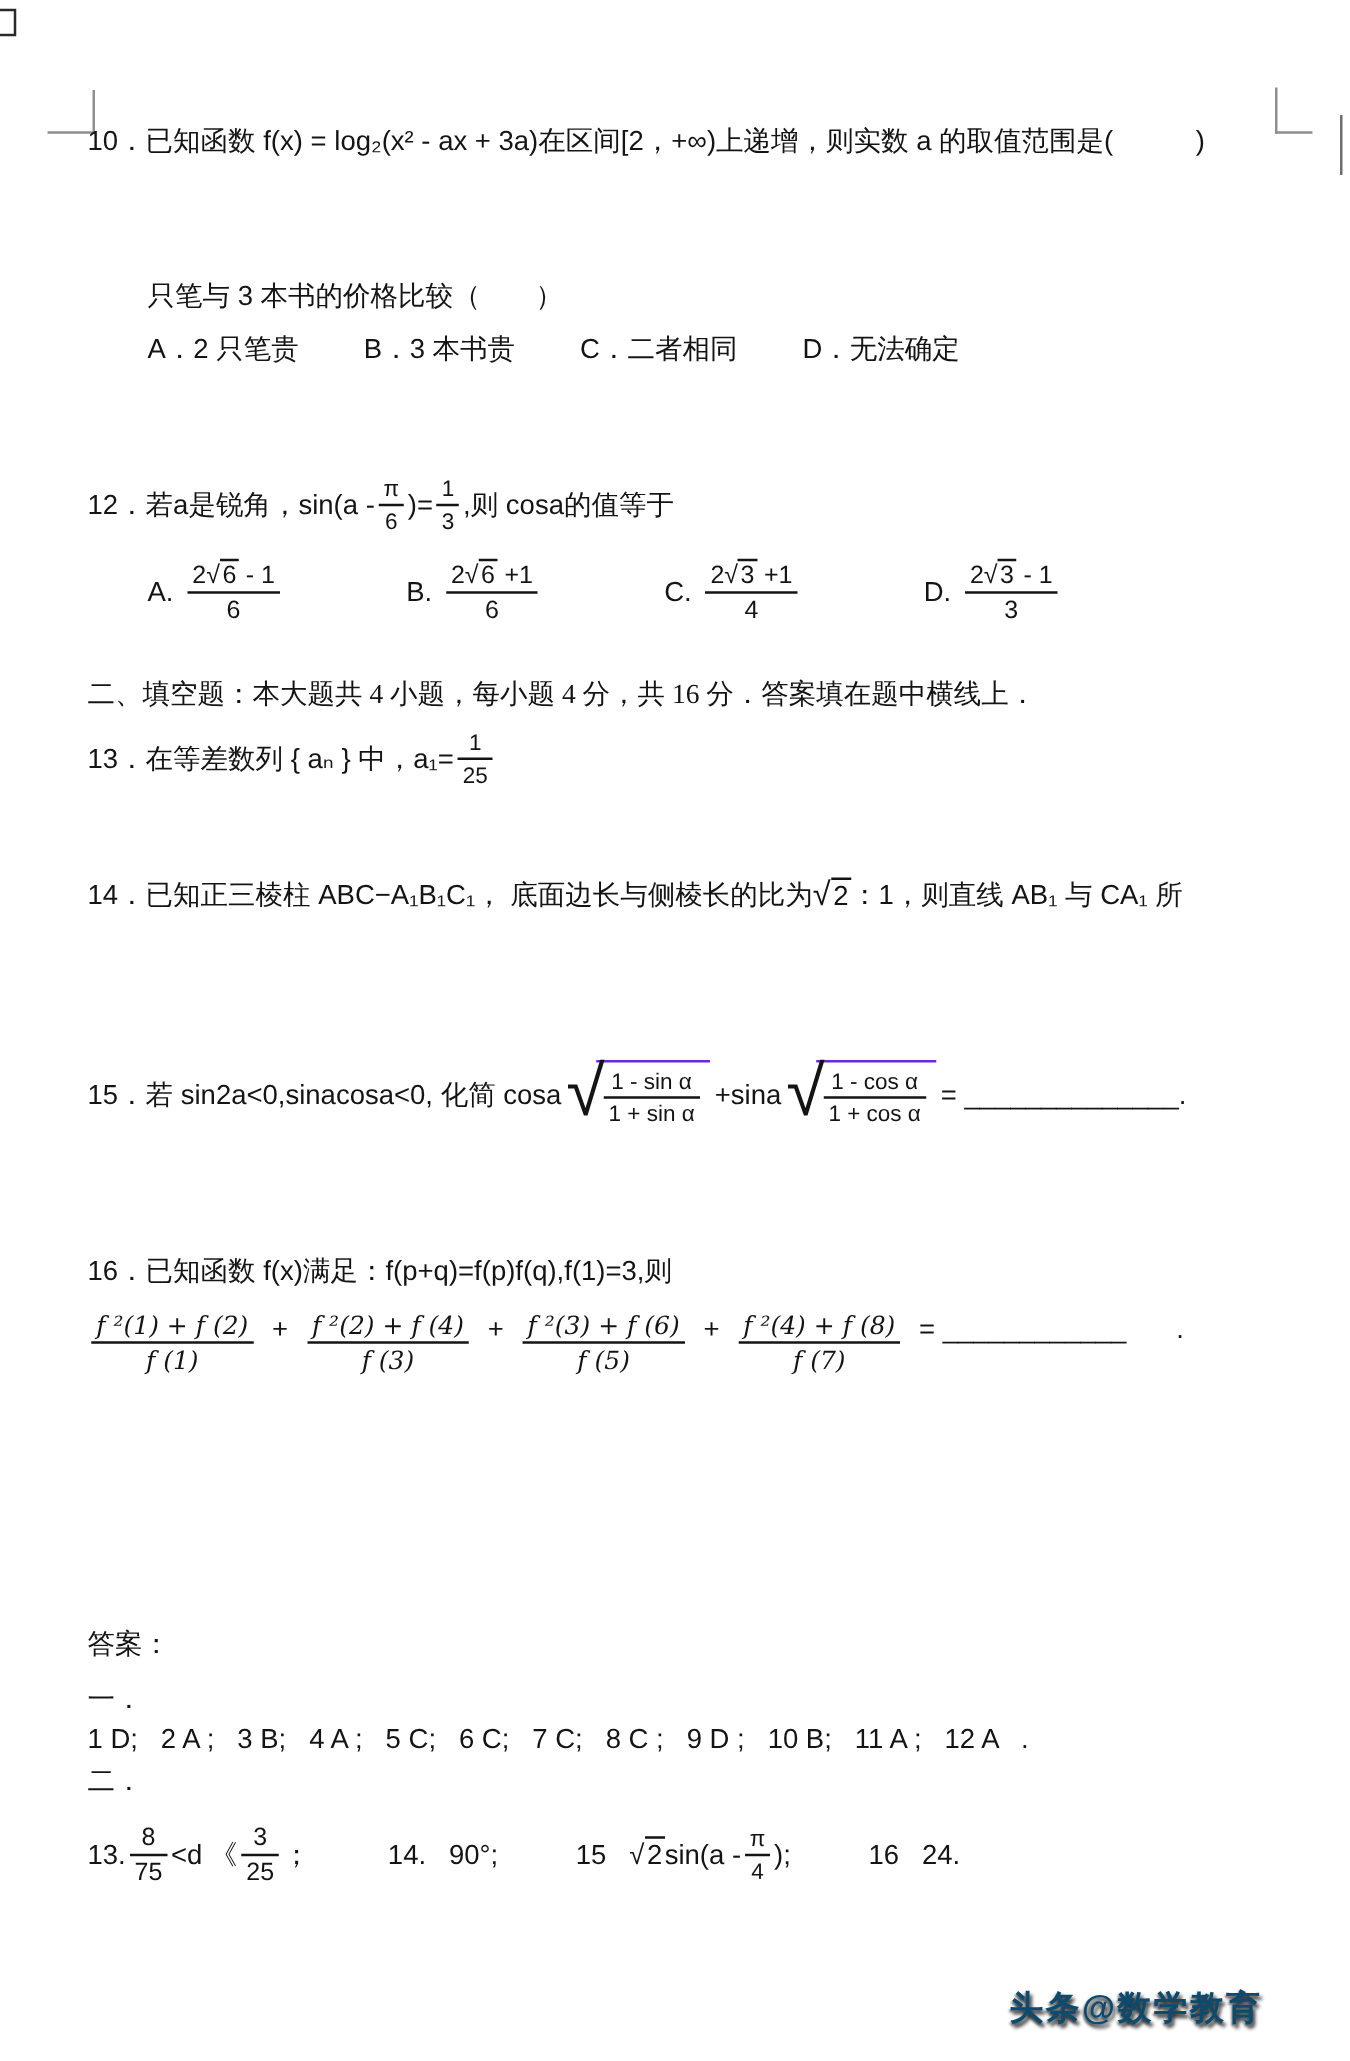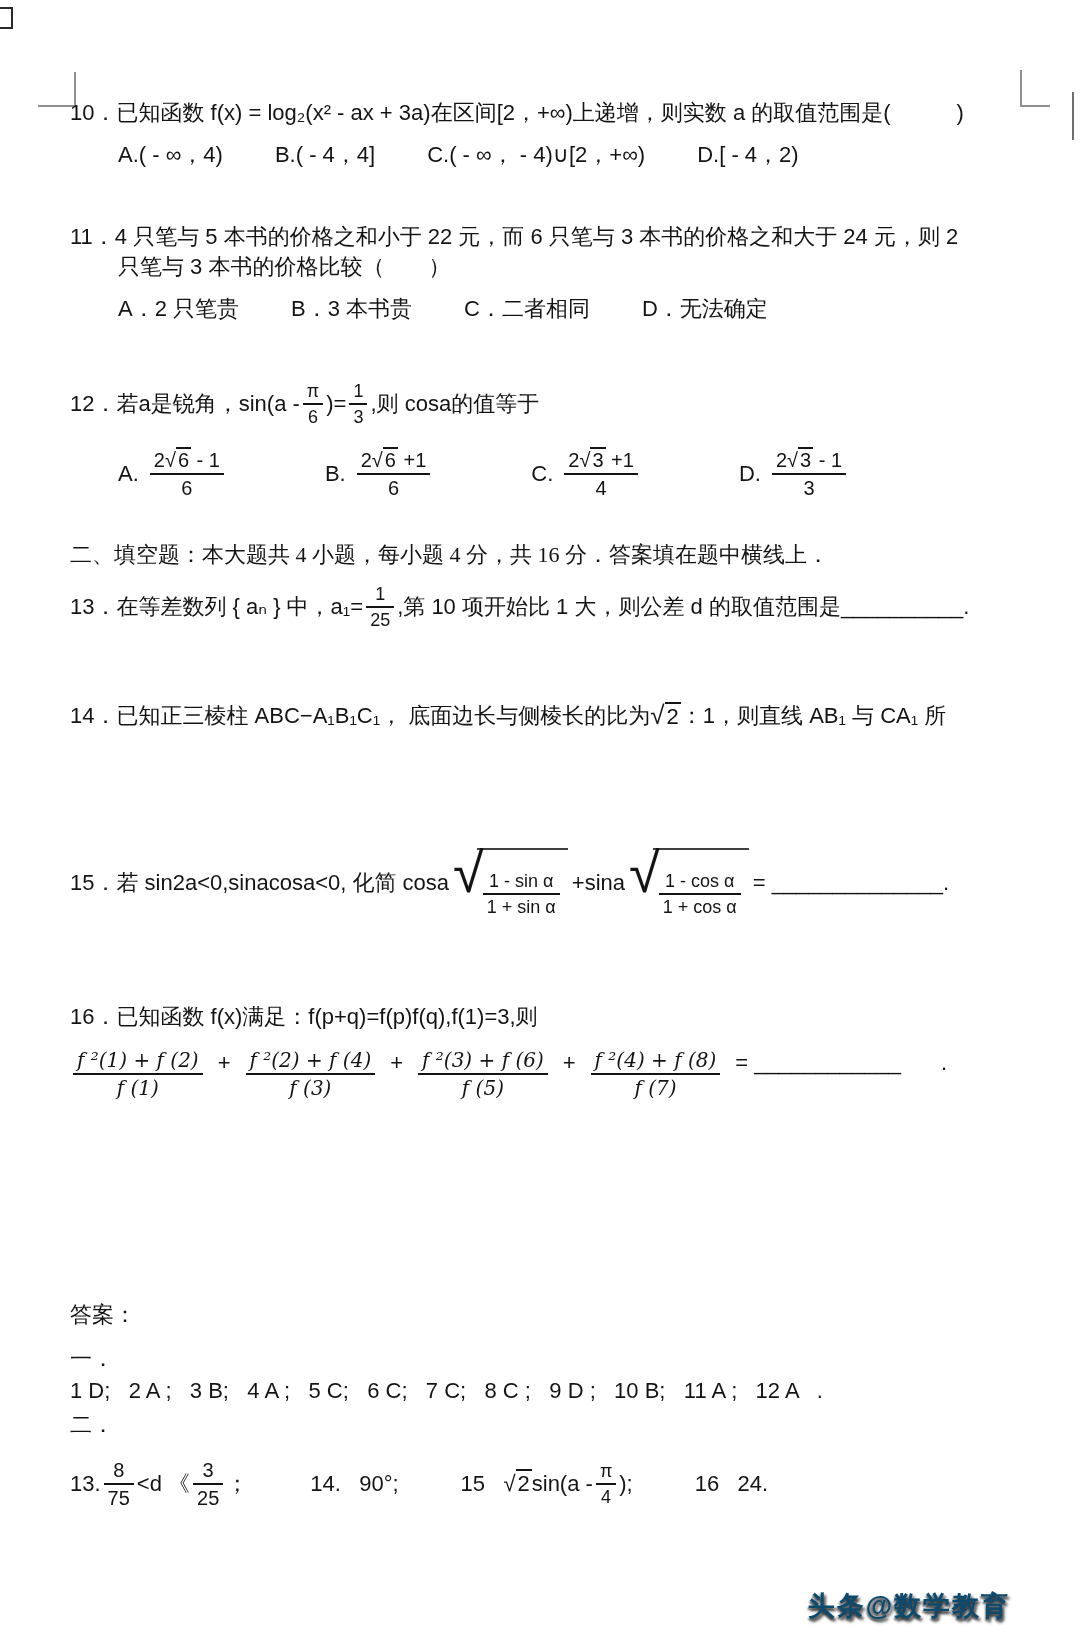--- a/index.html
+++ b/index.html
@@ -34,21 +34,21 @@
 
   
   .sqrt { white-space:nowrap; display:inline-block; vertical-align:baseline; }
   .sqrt .rad { border-top:2px solid #141414; padding:0 2px; }
   .sqrt-big .radsign { font-size:26px; }
 
   
   .rootrow { display:flex; align-items:center; }
   .bigroot { display:inline-flex; align-items:flex-start; margin:0 4px; }
   .bigroot .radsign { font-size:56px; line-height:1; font-weight:100; transform:translateY(-3px); }
-  .bigroot .radicand { border-top:2px solid #404040; margin-left:-7px; padding:20px 8px 0 6px; }
+  .bigroot .radicand { border-top:2px solid #6d28d9; margin-left:-7px; padding:4px 8px 0 6px; }
 
   .fracopt { display:inline-flex; align-items:center; }
   .fracopt .olabel { margin-right:8px; }
 
   
   .q16row { display:flex; align-items:flex-start; gap:12px; margin-top:16px; }
   .mathit { font-style:italic; font-family:"DejaVu Serif","Liberation Serif",serif; }
 
   .ansrow { display:flex; align-items:center; gap:62px; }
   .ansgroup { display:inline-flex; align-items:center; }
@@ -62,30 +62,23 @@
 </head>
 <body>
 
 <div class="abs corner-sq"></div>
 <div class="abs crop-tl"></div>
 <div class="abs crop-tr"></div>
 <div class="abs edge-line"></div>
 
 <section class="abs q" style="top:98px;">
   <div>10．已知函数 f(x) = log₂(x² - ax + 3a)在区间[2，+∞)上递增，则实数 a 的取值范围是(　　　)</div>
-  <div class="opts opts-q10">
-    <span>A.( - ∞，4)</span>
-    <span>B.( - 4，4]</span>
-    <span>C.( - ∞， - 4)∪[2，+∞)</span>
-    <span>D.[ - 4，2)</span>
-  </div>
 </section>
 
 <section class="abs q" style="top:222px;">
-  <div>11．4 只笔与 5 本书的价格之和小于 22 元，而 6 只笔与 3 本书的价格之和大于 24 元，则 2</div>
   <div style="padding-left:48px;">只笔与 3 本书的价格比较（　　）</div>
   <div class="opts opts-q11">
     <span>A．2 只笔贵</span>
     <span>B．3 本书贵</span>
     <span>C．二者相同</span>
     <span>D．无法确定</span>
   </div>
 </section>
 
 <section class="abs q" style="top:380px;">
@@ -136,21 +129,20 @@
 
 <div class="abs q" style="top:540px;font-family:Liberation Serif, serif;">二、填空题：本大题共 4 小题，每小题 4 分，共 16 分．答案填在题中横线上．</div>
 
 <section class="abs q" style="top:583px;">
   <div class="rootrow">
     <span>13．在等差数列 { aₙ } 中，a₁= </span>
     <span class="frac f18">
       <span class="fnum">1</span>
       <span class="fden">25</span>
     </span>
-    <span>,第 10 项开始比 1 大，则公差 d 的取值范围是__________.</span>
   </div>
 </section>
 
 <section class="abs q" style="top:700px;">
   <div class="rootrow">
     <span>14．已知正三棱柱 ABC−A₁B₁C₁， 底面边长与侧棱长的比为 </span>
     <span class="sqrt sqrt-big"><span class="radsign">√</span><span class="rad">2</span></span>
     <span> ：1，则直线 AB₁ 与 CA₁ 所</span>
   </div>
 </section>

